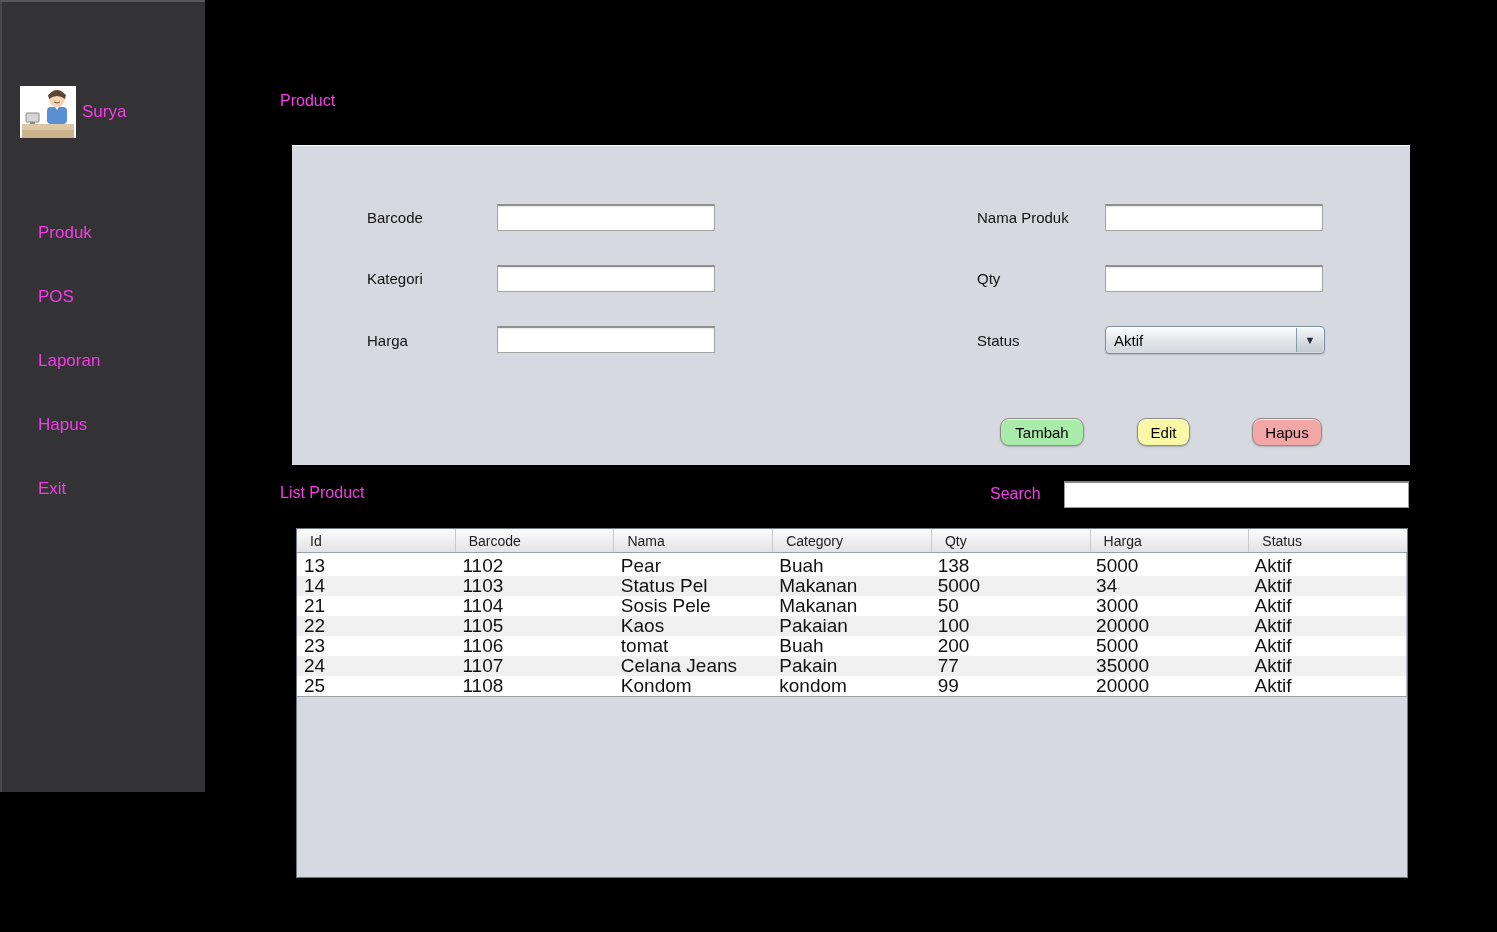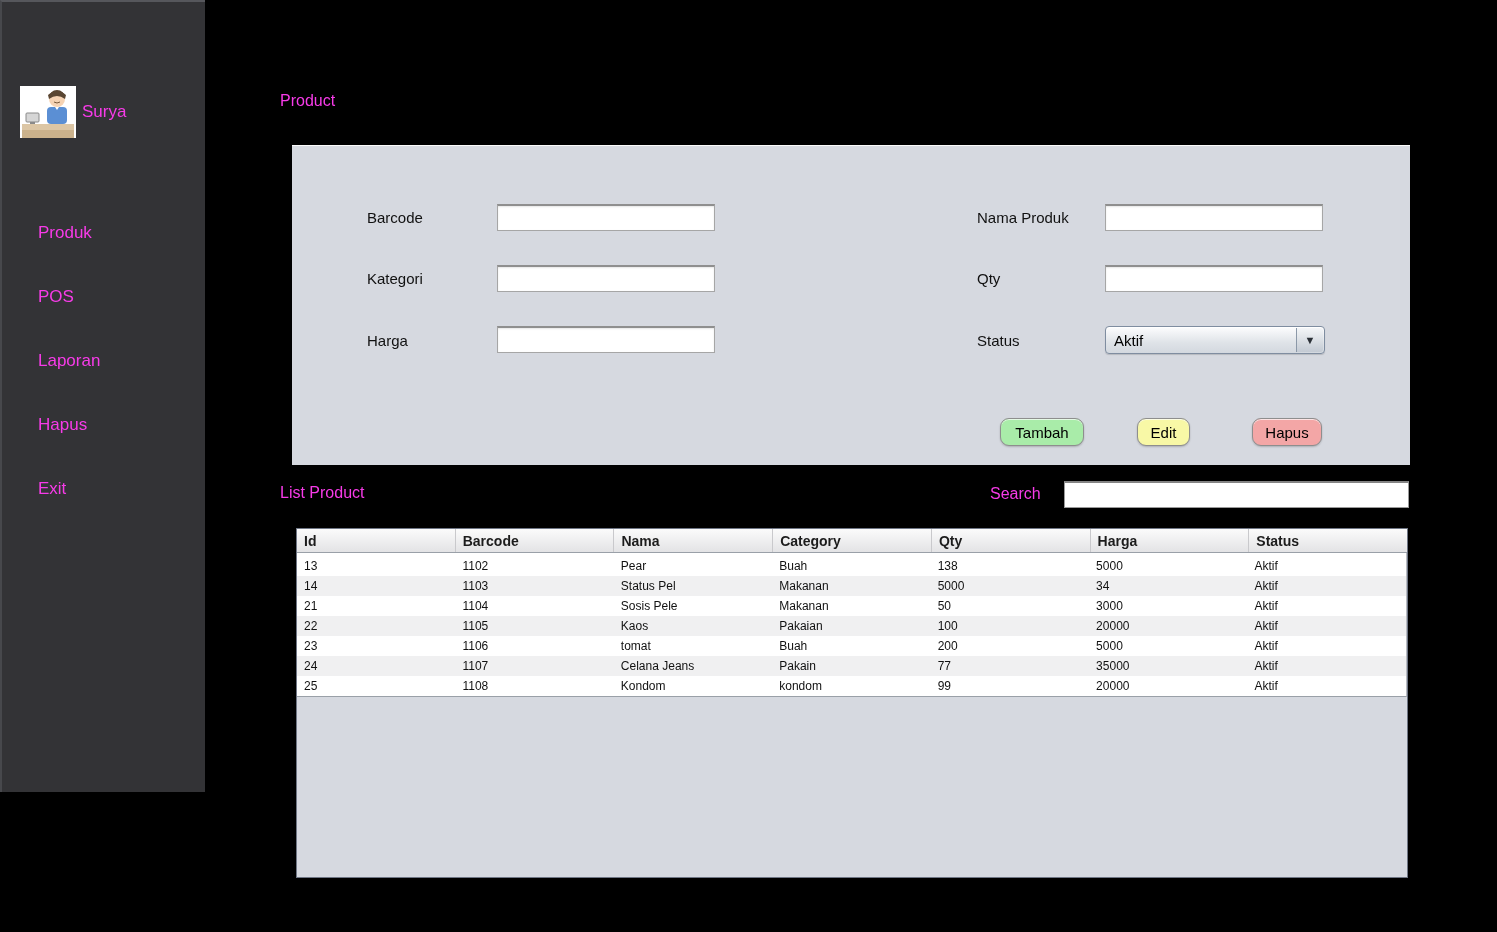--- a/index.html
+++ b/index.html
@@ -57,28 +57,28 @@
   
   .search-input{position:absolute;left:1064px;top:481px;width:345px;height:27px;box-sizing:border-box;
                 background:#fff;border:1px solid #9a9a9a;border-top:2px solid #848484;font-size:14px;
                 padding:0 6px;}
 
   
   .table-panel{position:absolute;left:296px;top:528px;width:1112px;height:350px;box-sizing:border-box;
                background:var(--panel-bg);border:1px solid #6f7685;}
   .table-header{display:flex;height:23px;background:linear-gradient(#fbfbfb,#e3e3e5);
                 border-bottom:1px solid #9aa0a8;}
-  .th{flex:1;font-size:14px;color:#1c1c1c;padding:4px 0 0 7px;border-right:1px solid #c9c9cc;
-      box-sizing:border-box;cursor:pointer;overflow:hidden;white-space:nowrap;font-weight:bold;}
+  .th{flex:1;font-size:14px;color:#1c1c1c;padding:4px 0 0 13px;border-right:1px solid #c9c9cc;
+      box-sizing:border-box;cursor:pointer;overflow:hidden;white-space:nowrap;}
   .th:last-child{border-right:none;}
   .table-body{background:#fff;padding-top:3px;border-bottom:1px solid #9aa0a8;
               border-right:1px solid #b9bcc2;}
   .tr{display:flex;height:20px;cursor:pointer;}
   .tr:nth-child(even){background:var(--table-stripe);}
-  .td{flex:1;font-size:12px;color:#111;padding-left:7px;line-height:20px;overflow:hidden;
+  .td{flex:1;font-size:19px;color:#111;padding-left:7px;line-height:20px;overflow:hidden;
       white-space:nowrap;}
 </style>
 </head>
 <body>
 
 <div class="window">
 
   <aside class="sidebar">
     <span class="avatar">
       <svg width="56" height="52" viewBox="0 0 56 52" xmlns="http://www.w3.org/2000/svg">

